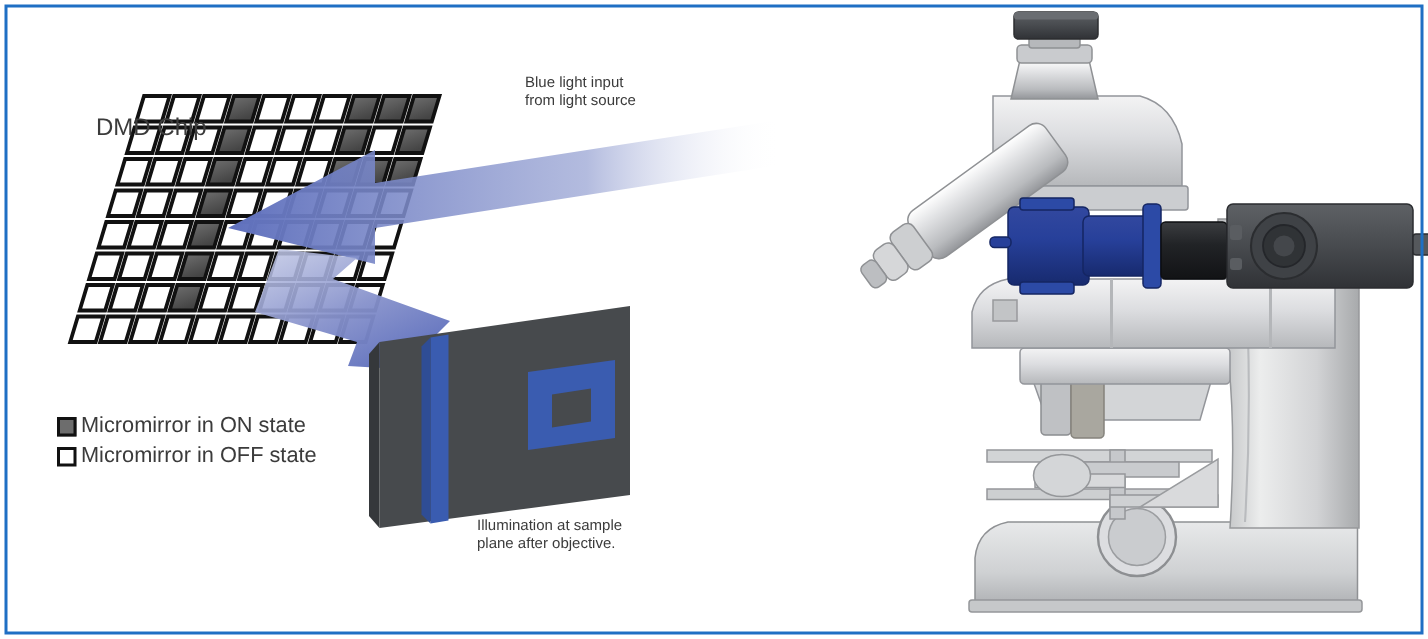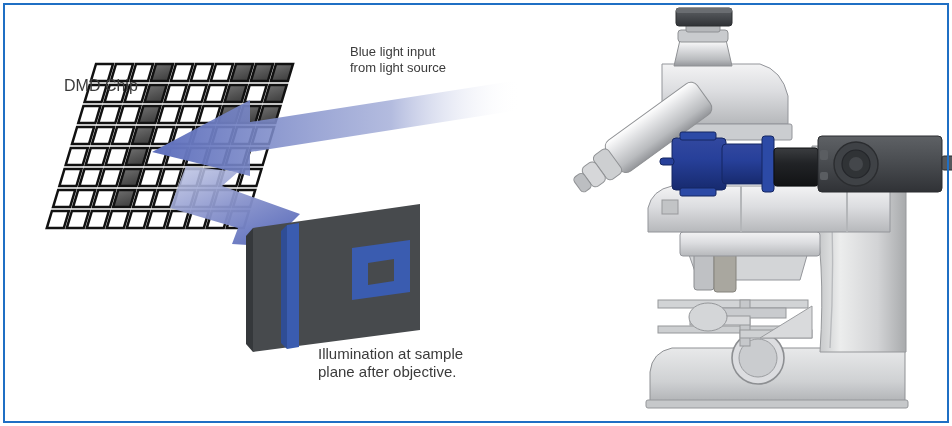--- a/index.html
+++ b/index.html
@@ -3,22 +3,22 @@
 <meta charset="utf-8">
 <style>
   html,body{margin:0;padding:0;background:#ffffff;}
   body{width:952px;height:426px;overflow:hidden;
        font-family:"Liberation Sans","DejaVu Sans",sans-serif;}
   #figure{position:relative;width:952px;height:426px;background:#fff;box-sizing:border-box;}
   #frame{position:absolute;left:3px;top:3px;right:3px;bottom:3px;
          border:2px solid #1f6fc4;box-sizing:border-box;pointer-events:none;}
   .lbl{position:absolute;color:#3b3b3b;white-space:pre;line-height:1.22;}
   #dmd-label{left:64px;top:76px;font-size:16px;}
-  #beam-label{left:350px;top:44px;font-size:13px;}
-  #sample-label{left:318px;top:345px;font-size:15px;}
+  #beam-label{left:350px;top:50px;font-size:10px;}
+  #sample-label{left:318px;top:345px;font-size:10px;}
   #legend{position:absolute;left:38px;top:274px;font-size:14.5px;color:#3b3b3b;}
   .legend-row{display:flex;align-items:center;height:20px;}
   .sw{width:13px;height:13px;border:2px solid #111;box-sizing:border-box;margin-right:3px;flex:0 0 auto;}
   .sw.on{background:#6d6d6d;}
   .sw.off{background:#ffffff;}
   svg{position:absolute;left:0;top:0;}
 </style>
 </head>
 <body>
 
@@ -270,15 +270,25 @@
   </svg>
 
   <div class="lbl" id="dmd-label">DMD Chip</div>
 
   <div class="lbl" id="beam-label">Blue light input
 from light source</div>
 
   <div class="lbl" id="sample-label">Illumination at sample
 plane after objective.</div>
 
+  <div id="legend">
+    <div class="legend-row">
+      <span class="sw on"></span>
+      <span>Micromirror in ON state</span>
+    </div>
+    <div class="legend-row">
+      <span class="sw off"></span>
+      <span>Micromirror in OFF state</span>
+    </div>
+  </div>
 
   <div id="frame"></div>
 </div>
 
 </body></html>

